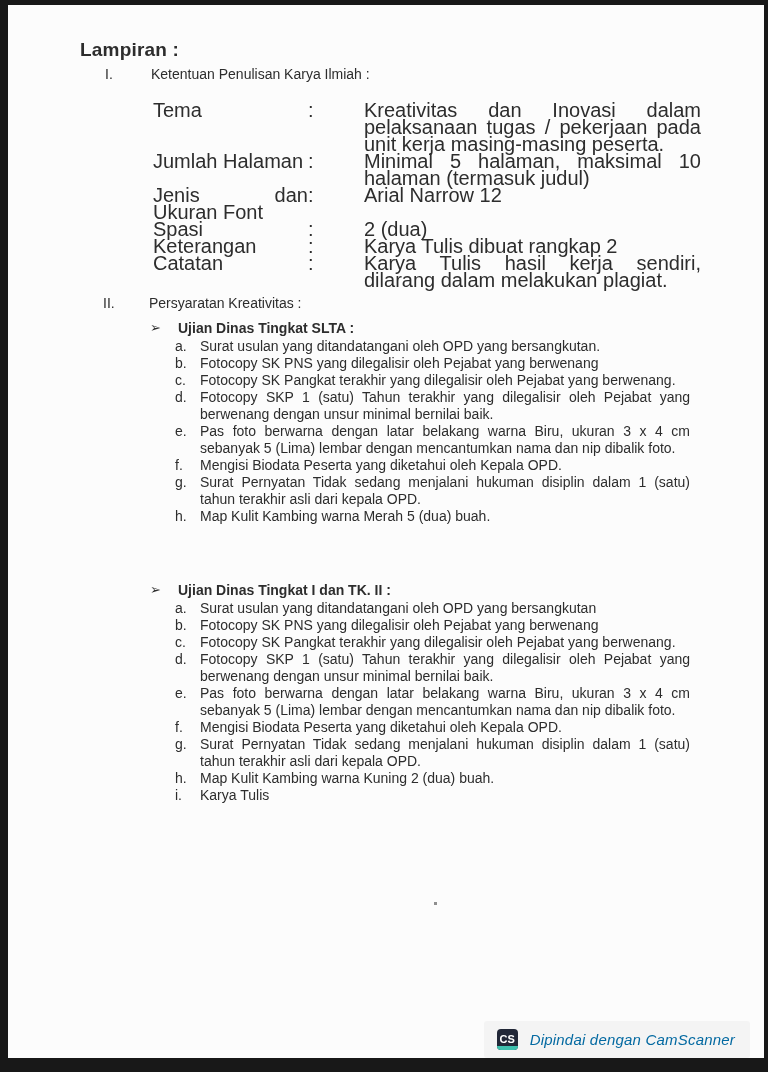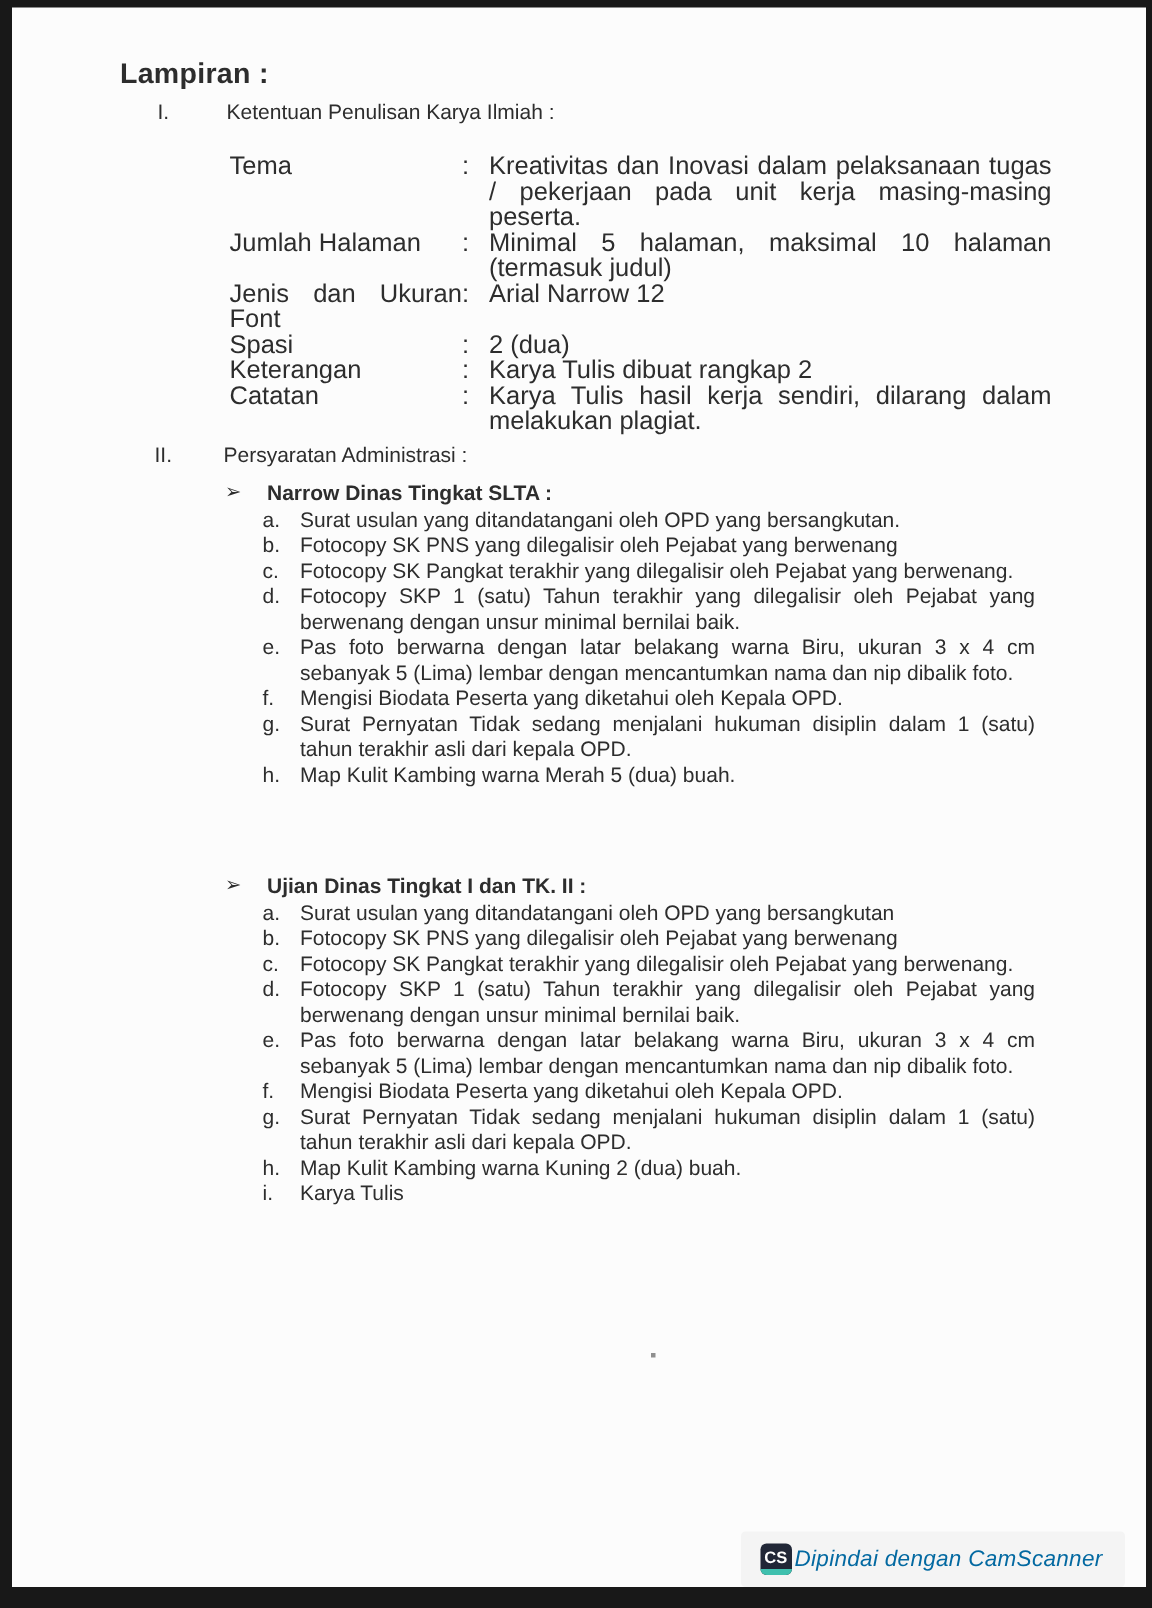--- a/index.html
+++ b/index.html
@@ -25,26 +25,26 @@
     position: absolute; display: flex;
     font-size: 14px;
   }
   .section-line .sec-num { width: 46px; flex: 0 0 46px; }
   #sec1-line { left: 97px; top: 61px; }
   #sec2-line { left: 95px; top: 290px; }
 
   
   .spec-table {
     position: absolute; left: 145px; top: 97px; width: 548px;
-    font-size: 17px; line-height: 17px;
+    font-size: 20px; line-height: 17px;
   }
   .spec-row { display: flex; }
   .spec-label { width: 155px; flex: 0 0 155px; text-align: justify; }
   .spec-sep   { width: 18px;  flex: 0 0 18px; }
-  .spec-value { flex: 1; text-align: justify; }
+  .spec-value { flex: 1; text-align: justify; margin-left: 38px; }
 
   
   .req-group { position: absolute; left: 142px; width: 548px; }
   #group-slta { top: 314px; }
   #group-tk2  { top: 576px; }
   .group-header {
     display: flex; font-size: 14px; font-weight: bold;
     line-height: 18px; margin-bottom: 1px;
   }
   .group-bullet { width: 28px; flex: 0 0 28px; font-size: 13px; font-weight: normal; }
@@ -56,21 +56,21 @@
   .scan-dot {
     position: absolute; left: 426px; top: 897px;
     width: 3px; height: 3px; background: #8f8f8f;
   }
 
   
   .scan-badge {
     position: absolute; right: 14px; bottom: 0;
     height: 37px; padding: 0 15px 0 13px;
     background: #f4f4f4; border-radius: 3px;
-    display: flex; align-items: center; gap: 2px;
+    display: flex; align-items: center; gap: 12px;
   }
   .cs-icon {
     width: 21px; height: 21px; border-radius: 4px;
     background: #212737; position: relative;
     color: #ffffff; font-size: 11px; font-weight: bold;
     display: flex; align-items: center; justify-content: center;
     padding-bottom: 2px;
   }
   .cs-icon .cs-accent {
     position: absolute; left: 0; right: 0; bottom: 0; height: 4px;
@@ -118,27 +118,27 @@
     </div>
     <div class="spec-row">
       <span class="spec-label">Catatan</span>
       <span class="spec-sep">:</span>
       <span class="spec-value">Karya Tulis hasil kerja sendiri, dilarang dalam melakukan plagiat.</span>
     </div>
   </div>
 
   <div class="section-line" id="sec2-line">
     <span class="sec-num">II.</span>
-    <span class="sec-title">Persyaratan Administrasi :</span>
+    <span class="sec-title">Persyaratan Kreativitas :</span>
   </div>
 
   <div class="req-group" id="group-slta">
     <div class="group-header">
       <span class="group-bullet">➢</span>
-      <span>Narrow Dinas Tingkat SLTA :</span>
+      <span>Ujian Dinas Tingkat SLTA :</span>
     </div>
     <div class="req-items">
       <div class="req-item">
         <span class="item-letter">a.</span>
         <span class="item-text">Surat usulan yang ditandatangani oleh OPD yang bersangkutan.</span>
       </div>
       <div class="req-item">
         <span class="item-letter">b.</span>
         <span class="item-text">Fotocopy SK PNS yang dilegalisir oleh Pejabat yang berwenang</span>
       </div>

